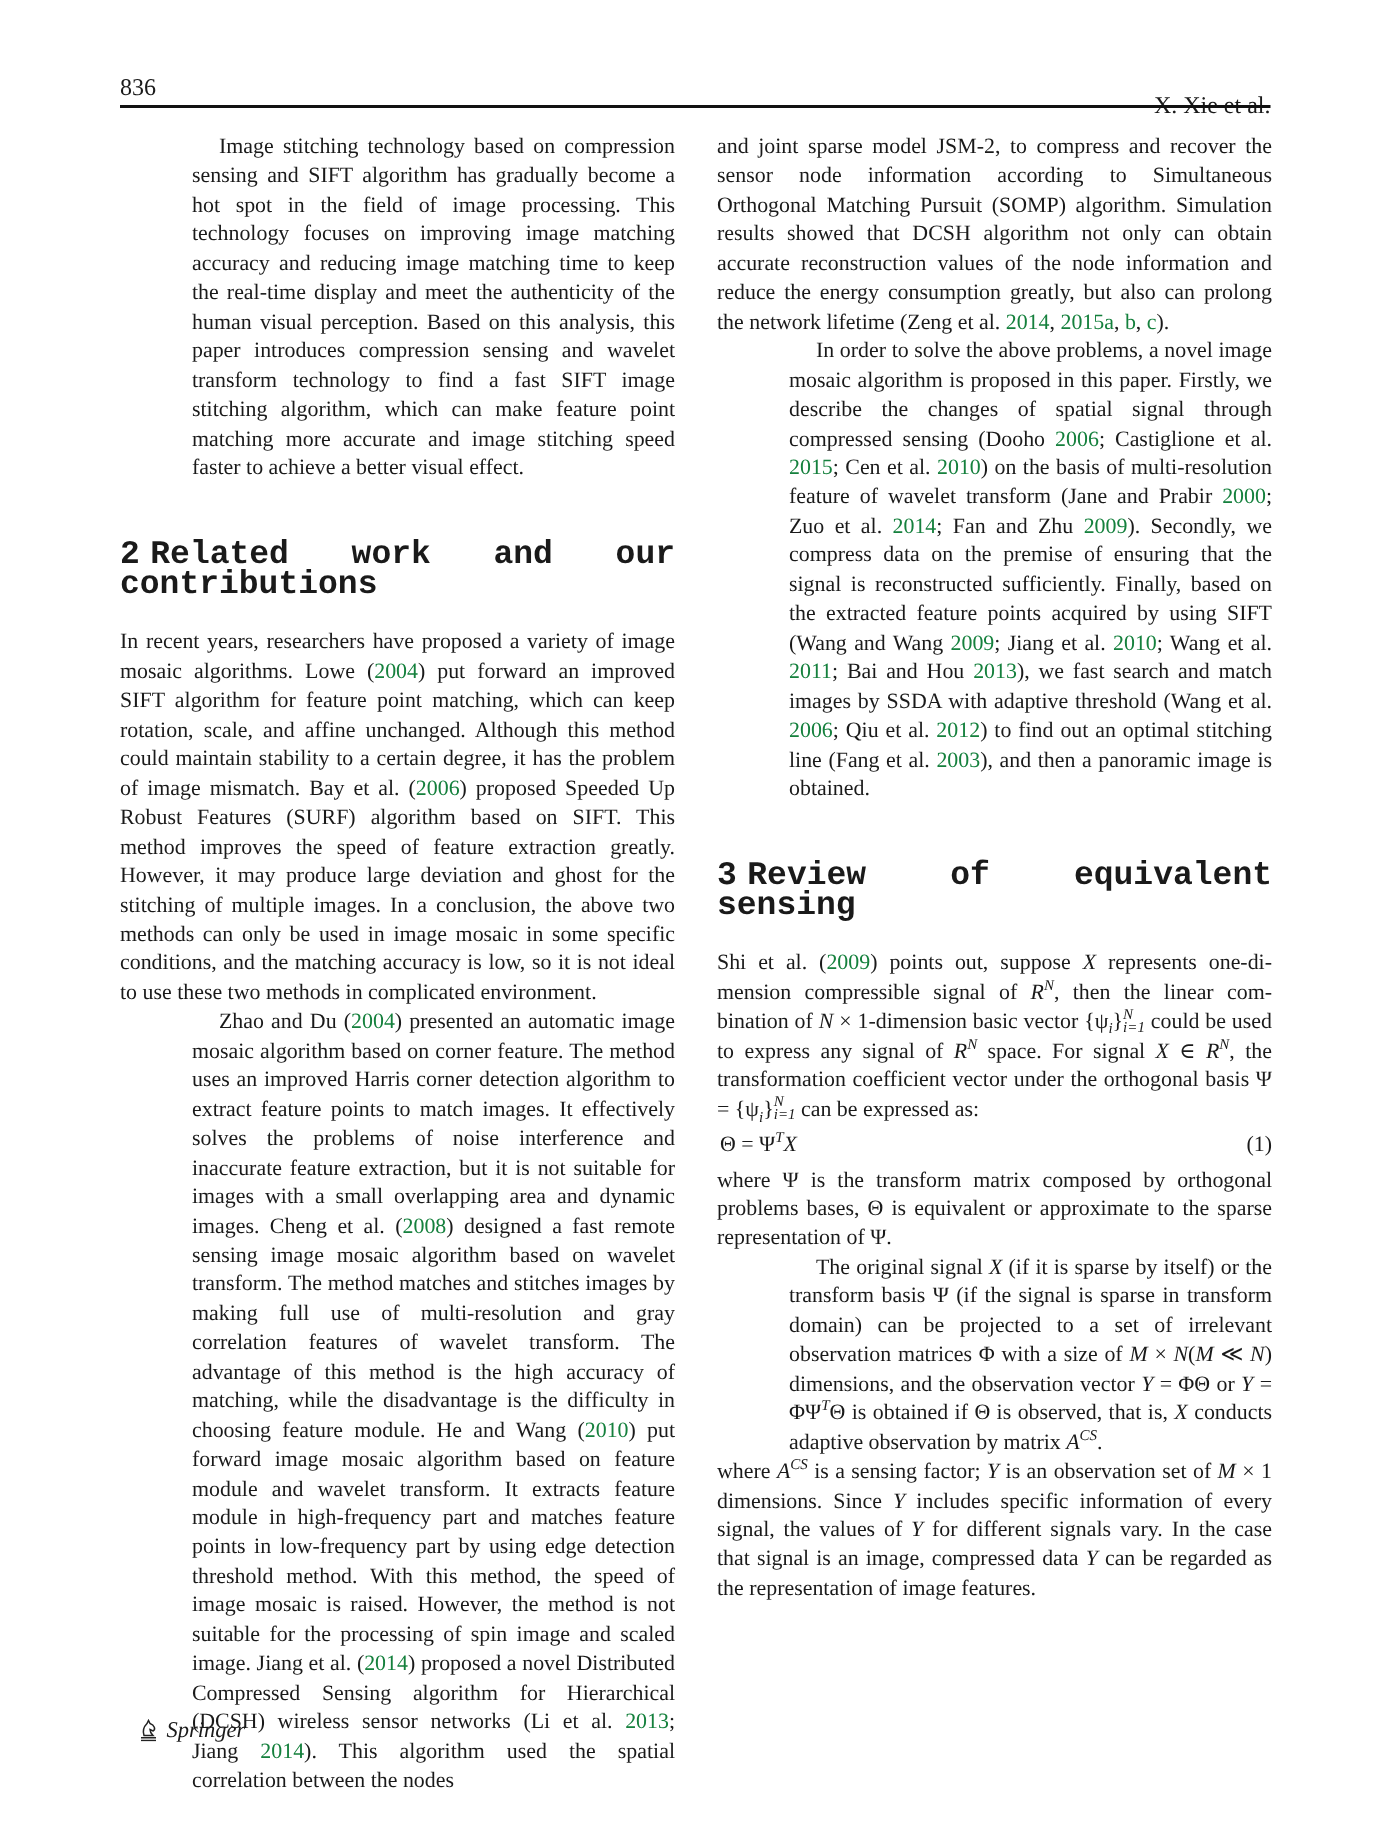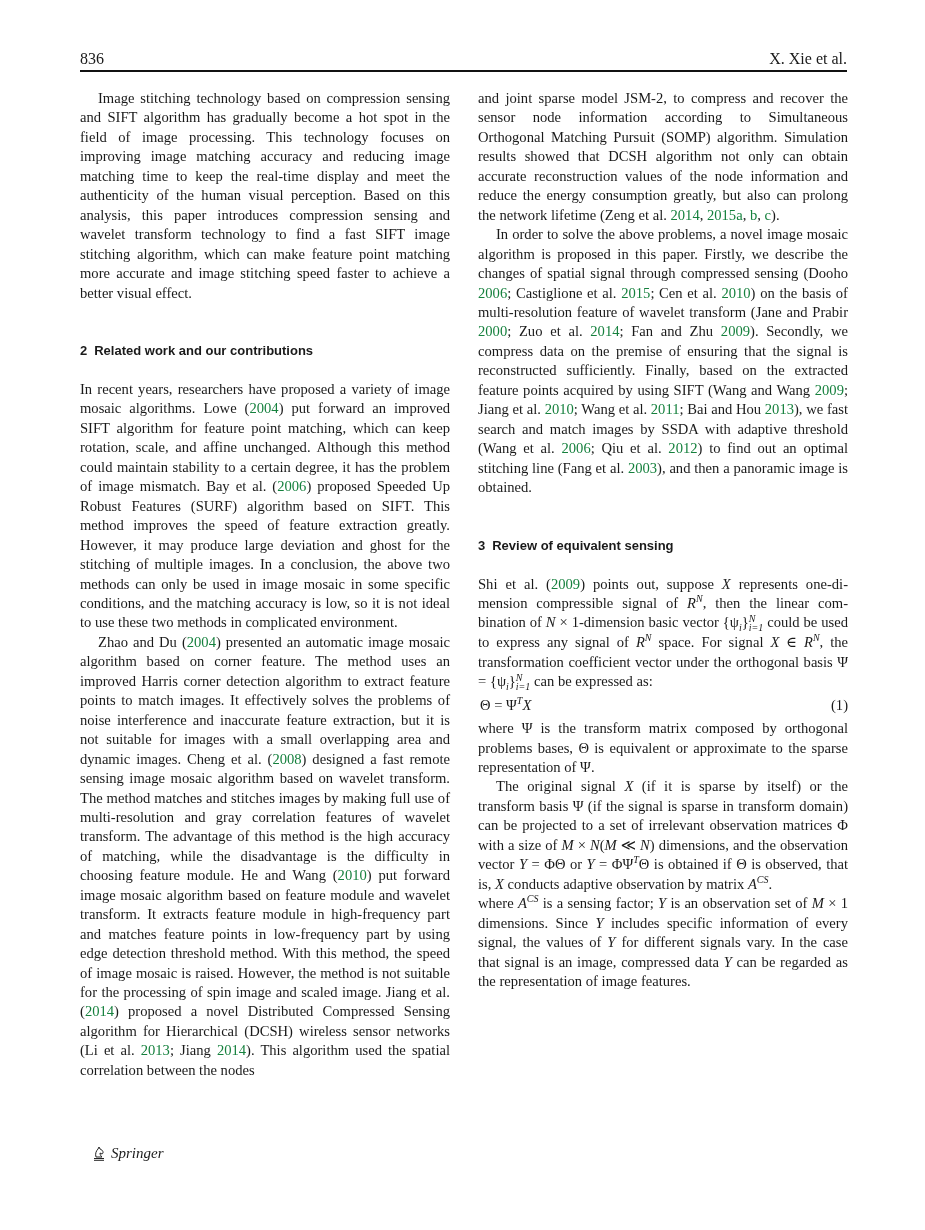--- a/index.html
+++ b/index.html
@@ -1,31 +1,31 @@
 <!DOCTYPE html>
 <html><head>
 <meta charset="utf-8">
 <style>
   html, body { margin: 0; padding: 0; background: #ffffff; }
   body { width: 925px; height: 1230px; position: relative; overflow: hidden;
          font-family: "Liberation Serif", "DejaVu Serif", serif; color: #1a1a1a; }
   .running-head { position: absolute; left: 80px; right: 78px; top: 50px; height: 20px;
                   font-size: 16px; }
   .running-head .pg { position: absolute; left: 0; top: 0; }
-  .running-head .auth { position: absolute; right: 0; top: 0; }
+  .running-head .auth { position: absolute; right: 0; top: 12px; }
   .head-rule { position: absolute; left: 80px; right: 78px; top: 70px; height: 0;
                border-top: 2px solid #111; }
   .col { position: absolute; top: 89px; width: 370px; font-size: 14.6px; line-height: 19.45px;
          text-align: justify; }
   .col.left { left: 80px; }
   .col.right { left: 478px; }
   .col p { margin: 0; text-indent: 0; hyphens: manual; }
-  .col p.ind { text-indent: 18px; }
+  .col p.ind { text-indent: 18px; margin-left: 48px; }
   .cite { color: #15803d; }
-  h2 { font-size: 13px; font-weight: bold; margin: 0; line-height: 20px; font-family: Liberation Sans, sans-serif; }
+  h2 { font-size: 22px; font-weight: bold; margin: 0; line-height: 20px; font-family: Liberation Mono, monospace; }
   h2 .num { margin-right: 7px; }
   .eq { position: relative; height: 19.45px; text-align: center; }
   .eq .expr { position: absolute; left: 2px; top: 0; font-style: normal; }
   .eq .no { position: absolute; right: 0; top: 0; }
   i { font-style: italic; }
   sup, sub { font-size: 10px; line-height: 0; }
   .supsub { display: inline-block; vertical-align: middle; line-height: 9px; font-size: 10px; position: relative; top: -1px; }
   .supsub span { display: block; }
   .footer { position: absolute; left: 92px; top: 1145px; font-size: 15px;
             font-family: "Liberation Serif", serif; font-style: italic; }

